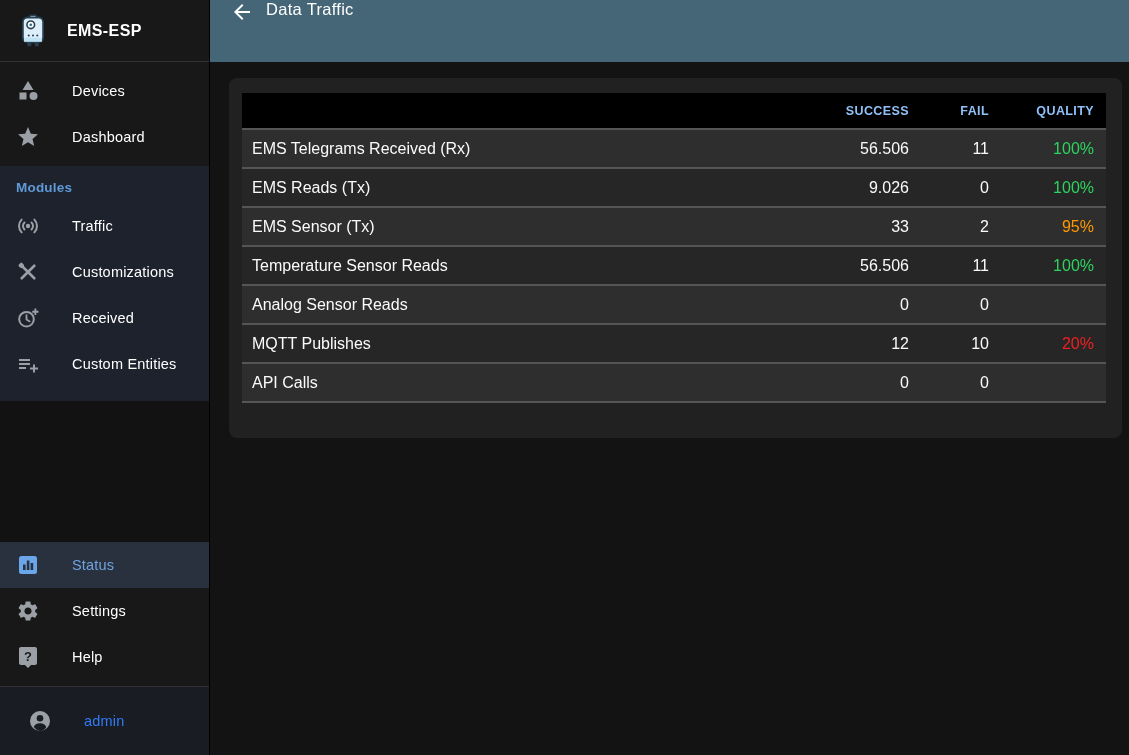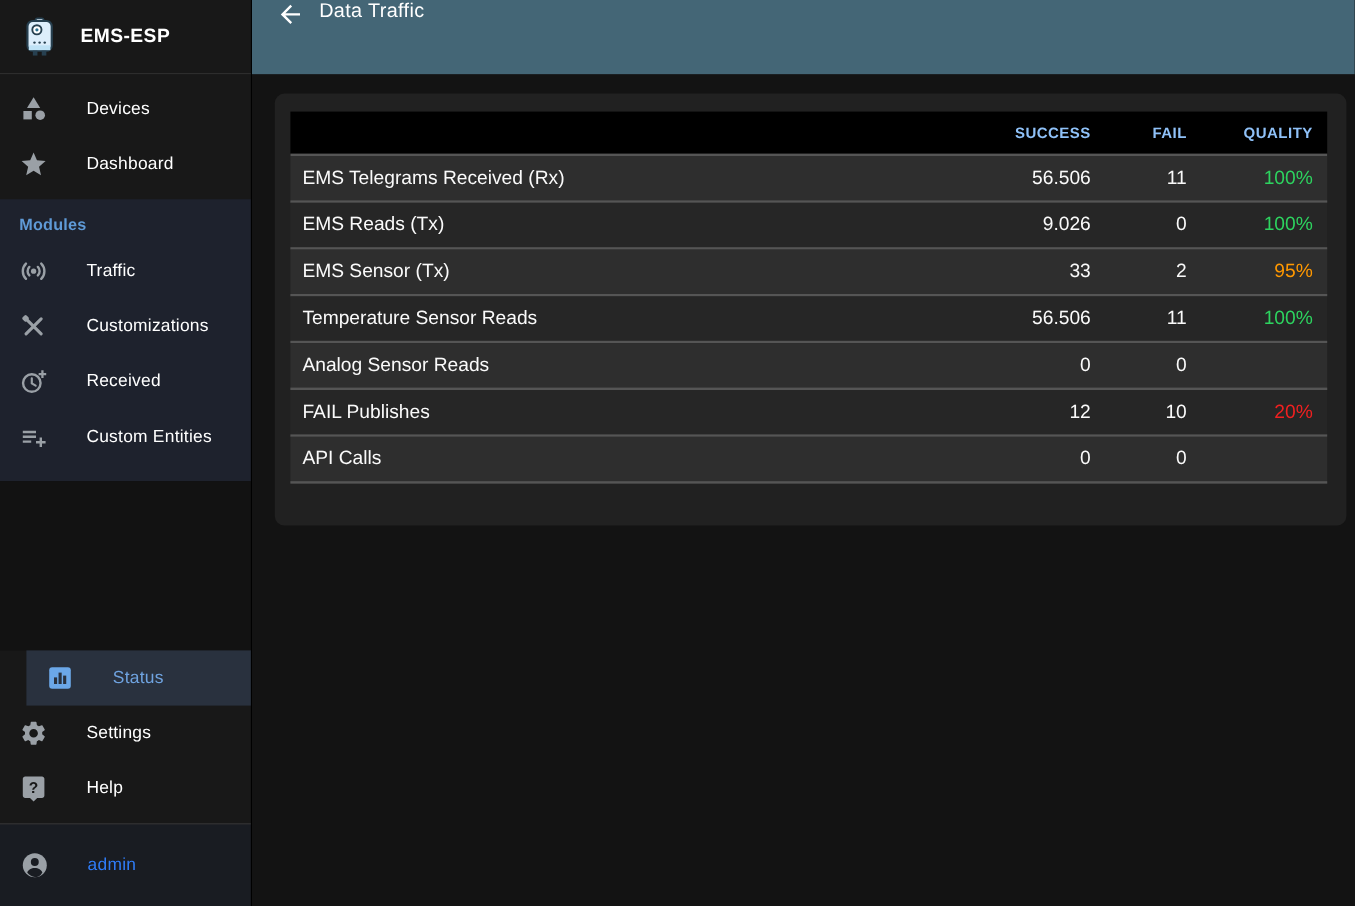--- a/index.html
+++ b/index.html
@@ -33,27 +33,27 @@
   .sb-heading {
     font-size: 13.5px; font-weight: 700; color: #5f9ad6;
     padding: 10px 16px 8px 16px; letter-spacing: 0.2px;
   }
   .sb-item {
     height: 46px; display: flex; align-items: center;
     padding-left: 16px; cursor: pointer;
   }
   .sb-item .ic { width: 24px; height: 24px; margin-right: 32px; display: flex; align-items: center; justify-content: center; }
   .sb-item .lbl { font-size: 14.5px; font-weight: 500; color: #fff; letter-spacing: 0.2px; }
-  .sb-item.active { background: #29313e; margin-left: 22px; }
+  .sb-item.active { background: #29313e; }
   .sb-item.active .lbl { color: #6fa3e0; }
   .sb-spacer { flex: 1; background: #121212; }
   .sb-bottom { background: #181818; padding: 0 0 6px 0; }
   .sb-admin {
     background: #191c22; border-top: 1px solid #333;
-    padding: 11px 1px; flex: 0 0 auto;
+    padding: 11px 12px; flex: 0 0 auto;
   }
   .sb-admin .lbl { color: #2f7cf6; }
 
   .gicon { fill: #9aa0a6; }
   .gstroke { stroke: #9aa0a6; fill: none; stroke-width: 2; stroke-linecap: round; }
 
   
   .main { flex: 1; display: flex; flex-direction: column; height: 755px; }
   .appbar {
     height: 62px; min-height: 62px;
@@ -275,21 +275,21 @@
         </div>
 
         <div class="trow odd">
           <div class="c-label">Analog Sensor Reads</div>
           <div class="c-num">0</div>
           <div class="c-num">0</div>
           <div class="c-qual"></div>
         </div>
 
         <div class="trow even">
-          <div class="c-label">FAIL Publishes</div>
+          <div class="c-label">MQTT Publishes</div>
           <div class="c-num">12</div>
           <div class="c-num">10</div>
           <div class="c-qual" style="color: rgb(240, 32, 32);">20%</div>
         </div>
 
         <div class="trow odd">
           <div class="c-label">API Calls</div>
           <div class="c-num">0</div>
           <div class="c-num">0</div>
           <div class="c-qual"></div>

